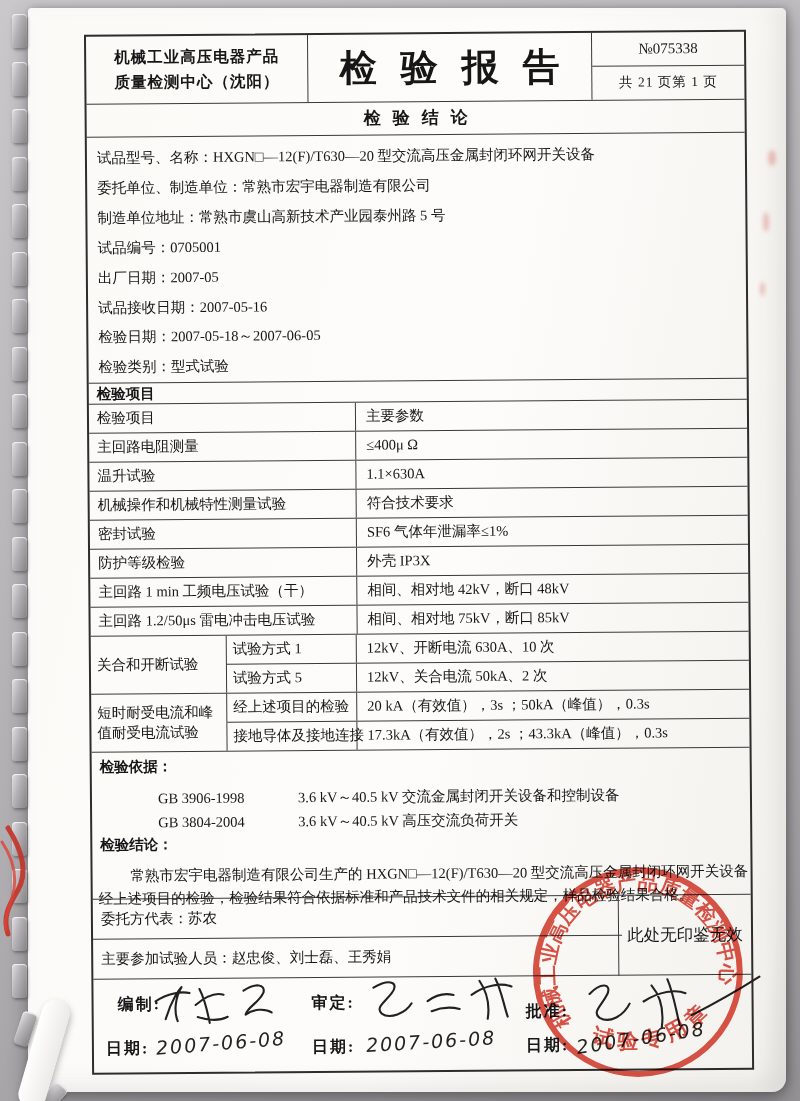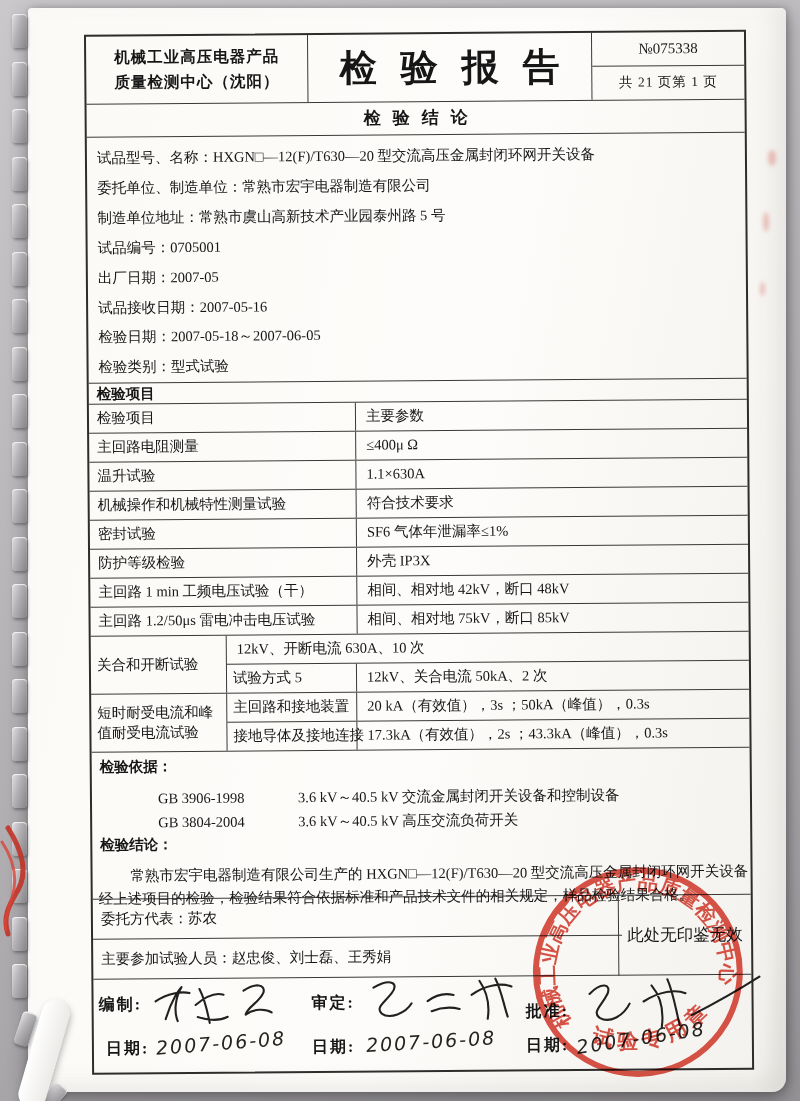--- a/index.html
+++ b/index.html
@@ -185,34 +185,35 @@
           </div>
           <div class="prow">
             <div class="pc1">主回路 1.2/50μs 雷电冲击电压试验</div>
             <div class="pc2">相间、相对地 75kV，断口 85kV</div>
           </div>
 
           <div class="pgroup">
             <div class="pg-left">关合和开断试验</div>
             <div class="pg-right">
               <div class="pg-row">
+                <div class="pgc1">试验方式 1</div>
                 <div class="pgc2">12kV、开断电流 630A、10 次</div>
               </div>
               <div class="pg-row">
                 <div class="pgc1">试验方式 5</div>
                 <div class="pgc2">12kV、关合电流 50kA、2 次</div>
               </div>
             </div>
           </div>
 
           <div class="pgroup">
             <div class="pg-left">短时耐受电流和峰值耐受电流试验</div>
             <div class="pg-right">
               <div class="pg-row">
-                <div class="pgc1">主回路和接地装置</div>
+                <div class="pgc1">经上述项目的检验</div>
                 <div class="pgc2">20 kA（有效值），3s ；50kA（峰值），0.3s</div>
               </div>
               <div class="pg-row">
                 <div class="pgc1">接地导体及接地连接</div>
                 <div class="pgc2">17.3kA（有效值），2s ；43.3kA（峰值），0.3s</div>
               </div>
             </div>
           </div>
         </div>
 
@@ -234,21 +235,21 @@
 
         <div class="footer2">
           <div class="f-left">
             <div class="f-row">委托方代表：苏农</div>
             <div class="f-row2">主要参加试验人员：赵忠俊、刘士磊、王秀娟</div>
           </div>
           <div class="f-seal">此处无印鉴无效</div>
         </div>
 
         <div class="signs">
-          <div class="sg-label" style="left:5px; top:14px;">编制:</div>
+          <div class="sg-label" style="left:24px; top:14px;">编制:</div>
           <svg class="sig" style="left:58px; top:2px;" width="150" height="48" viewBox="0 0 150 48">
             <path d="M14,38 C20,18 28,8 30,6 C24,16 22,30 26,40 M4,20 C16,12 30,10 38,12 M48,8 C54,20 56,32 58,42 M44,24 C56,14 66,12 72,14 M46,36 C58,40 68,40 76,36 M92,10 C104,2 114,4 112,12 C108,22 96,26 94,34 C102,28 114,28 120,32"></path>
           </svg>
           <div class="sg-label" style="left:12px; top:58px;">日期:</div>
           <div class="hand-date" style="left:62px; top:52px; transform:rotate(-4deg);">2007-06-08</div>
 
           <div class="sg-label" style="left:218px; top:14px;">审定:</div>
           <svg class="sig" style="left:268px; top:-4px;" width="170" height="55" viewBox="0 0 170 55">
             <path d="M12,14 C30,4 38,10 30,20 C22,30 14,34 20,40 C28,46 44,40 50,30 M66,28 C74,22 84,20 92,22 M70,38 C80,34 90,34 98,36 M118,8 C126,20 128,34 126,46 M110,22 C124,12 140,10 150,14 M134,6 C140,18 142,32 146,44"></path>
           </svg>

